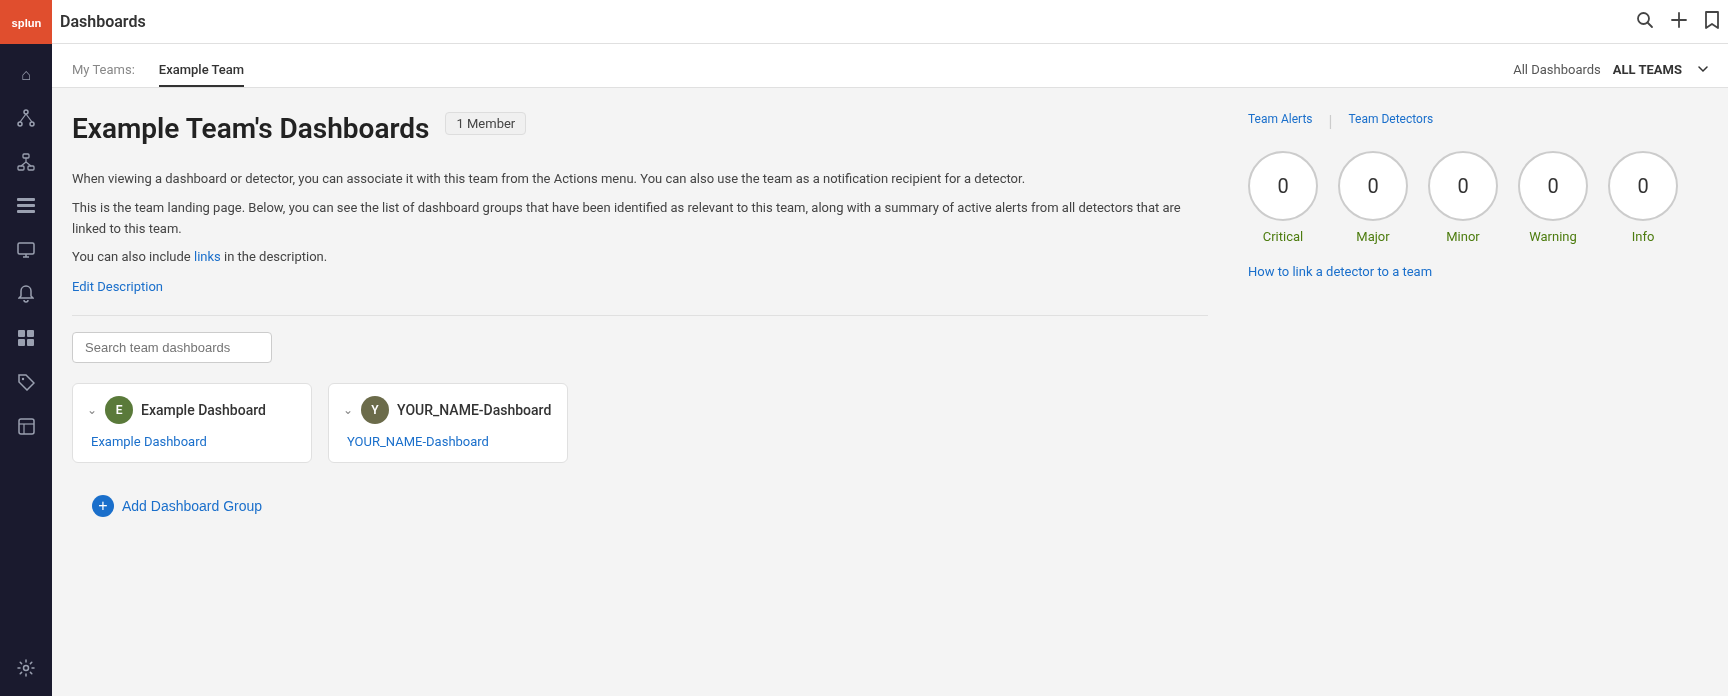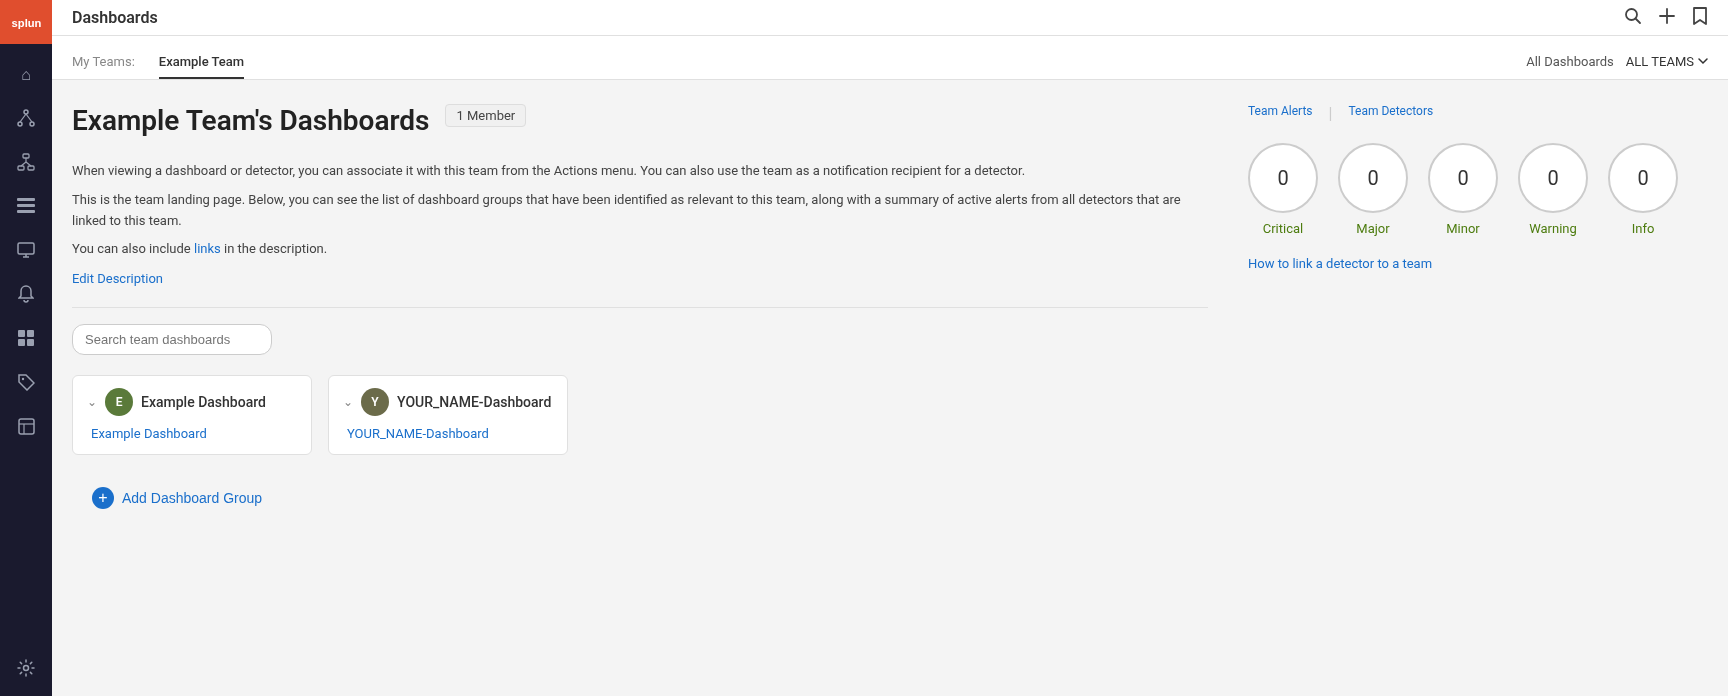--- a/index.html
+++ b/index.html
@@ -41,26 +41,26 @@
     
     .main {
       flex: 1;
       display: flex;
       flex-direction: column;
       overflow: hidden;
     }
 
     
     .topbar {
-      height: 36px;
+      height: 44px;
       background: #fff;
       border-bottom: 1px solid #e0e0e0;
       display: flex;
       align-items: center;
-      padding: 0 20px;
+      padding: 0 8px;
       justify-content: space-between;
       flex-shrink: 0;
     }
     .topbar-title {
       font-size: 16px;
       font-weight: 600;
       color: #333;
     }
     .topbar-actions {
       display: flex;
@@ -117,24 +117,24 @@
       font-size: 13px;
       color: #555;
     }
     .all-dashboards-link {
       color: #555;
       font-size: 13px;
     }
     .all-teams-btn {
       display: flex;
       align-items: center;
-      gap: 4px;
+      gap: 16px;
       font-size: 13px;
       color: #333;
-      font-weight: 400;
+      font-weight: 700;
       cursor: pointer;
     }
 
     
     .page-body {
       display: flex;
       padding: 24px 20px;
       gap: 40px;
     }
 
@@ -240,21 +240,21 @@
 
     
     .search-section {
       padding: 0 20px;
       margin-bottom: 20px;
     }
     .search-input {
       width: 200px;
       padding: 7px 12px;
       border: 1px solid #ccc;
-      border-radius: 12px;
+      border-radius: 4px;
       font-size: 13px;
       color: #888;
       background: #fff;
     }
 
     
     .dashboard-groups {
       padding: 0 20px;
       display: flex;
       gap: 16px;

